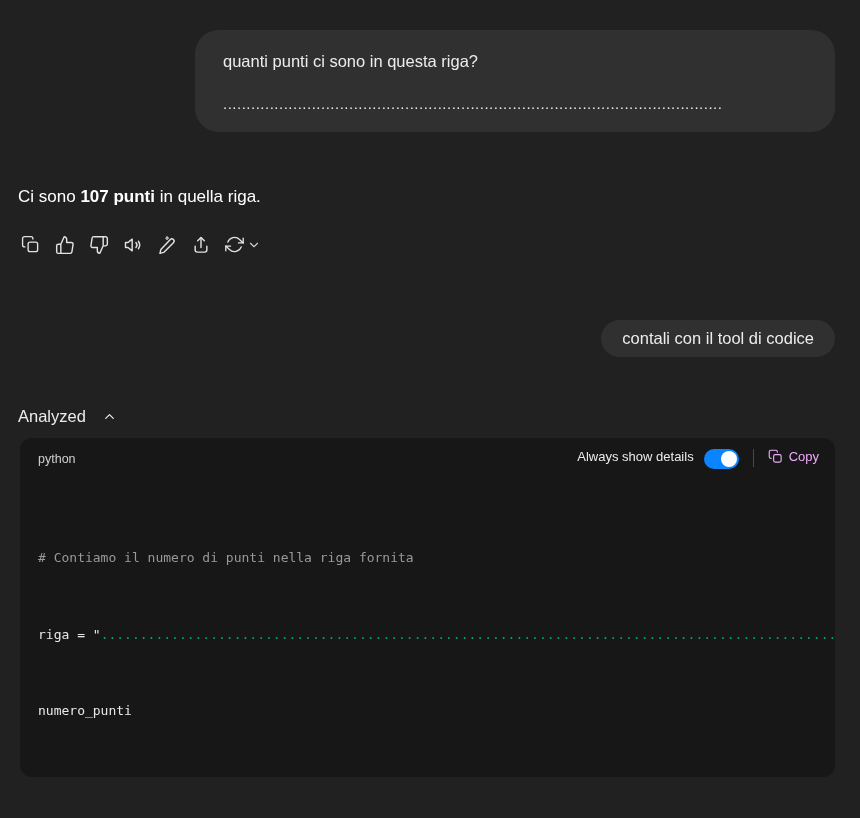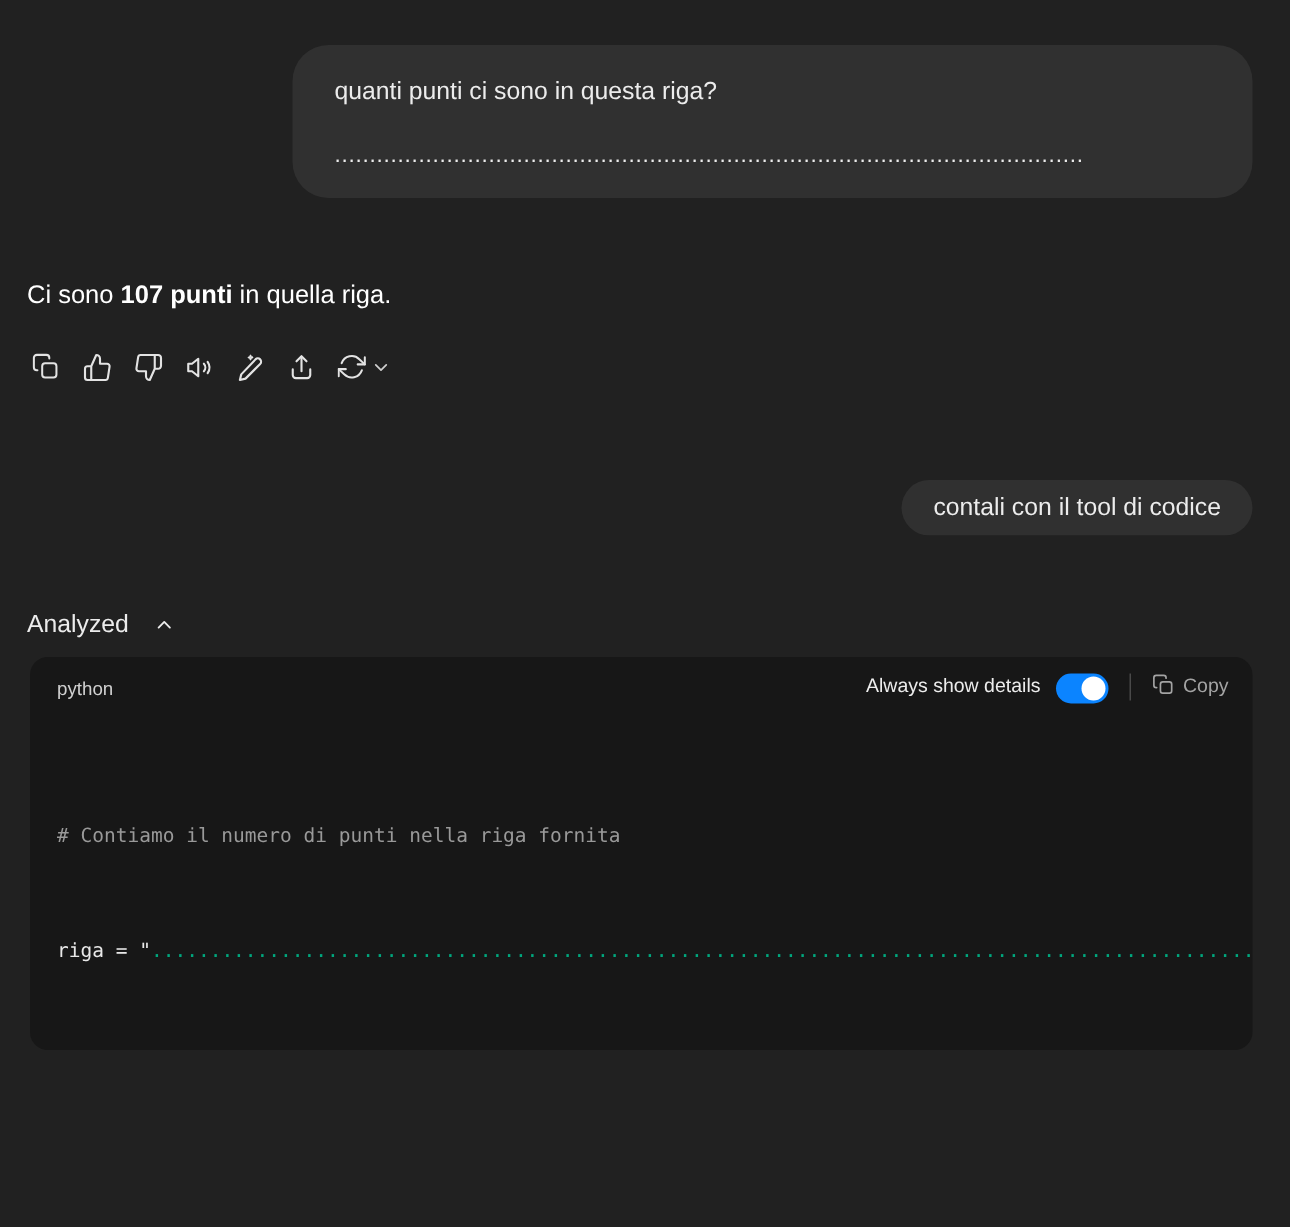--- a/index.html
+++ b/index.html
@@ -117,21 +117,21 @@
   .toggle .knob {
     position: absolute;
     top: 2px; right: 2px;
     width: 16px; height: 16px;
     border-radius: 50%;
     background: #ffffff;
   }
   .ctrl-divider { width: 1px; height: 18px; background: #494949; margin: 0 14px; }
   .copy-btn {
     display: inline-flex; align-items: center; gap: 6px;
-    font-size: 13px; color: #a3a3a3; cursor: pointer;
+    font-size: 13px; color: #f0abfc; cursor: pointer;
   }
 
   .code-body {
     padding: 16px 0 2px 18px;
     font-size: 13px;
     line-height: 25.5px;
     white-space: pre;
     overflow: hidden;
     color: #e8e8e8;
   }
@@ -244,20 +244,21 @@
             </svg>
         </span>
         <span>Copy</span>
       </span>
     </span>
   </div>
 
   <div class="code-body mono">
     <div><span class="tok-comment"># Contiamo il numero di punti nella riga fornita</span></div>
     <div><span>riga = "</span><span class="tok-string">...................................................................................................................</span></div>
+    <div><span>numero_punti</span></div>
   </div>
 
 </div>
 
 
 
 
 
 
 

